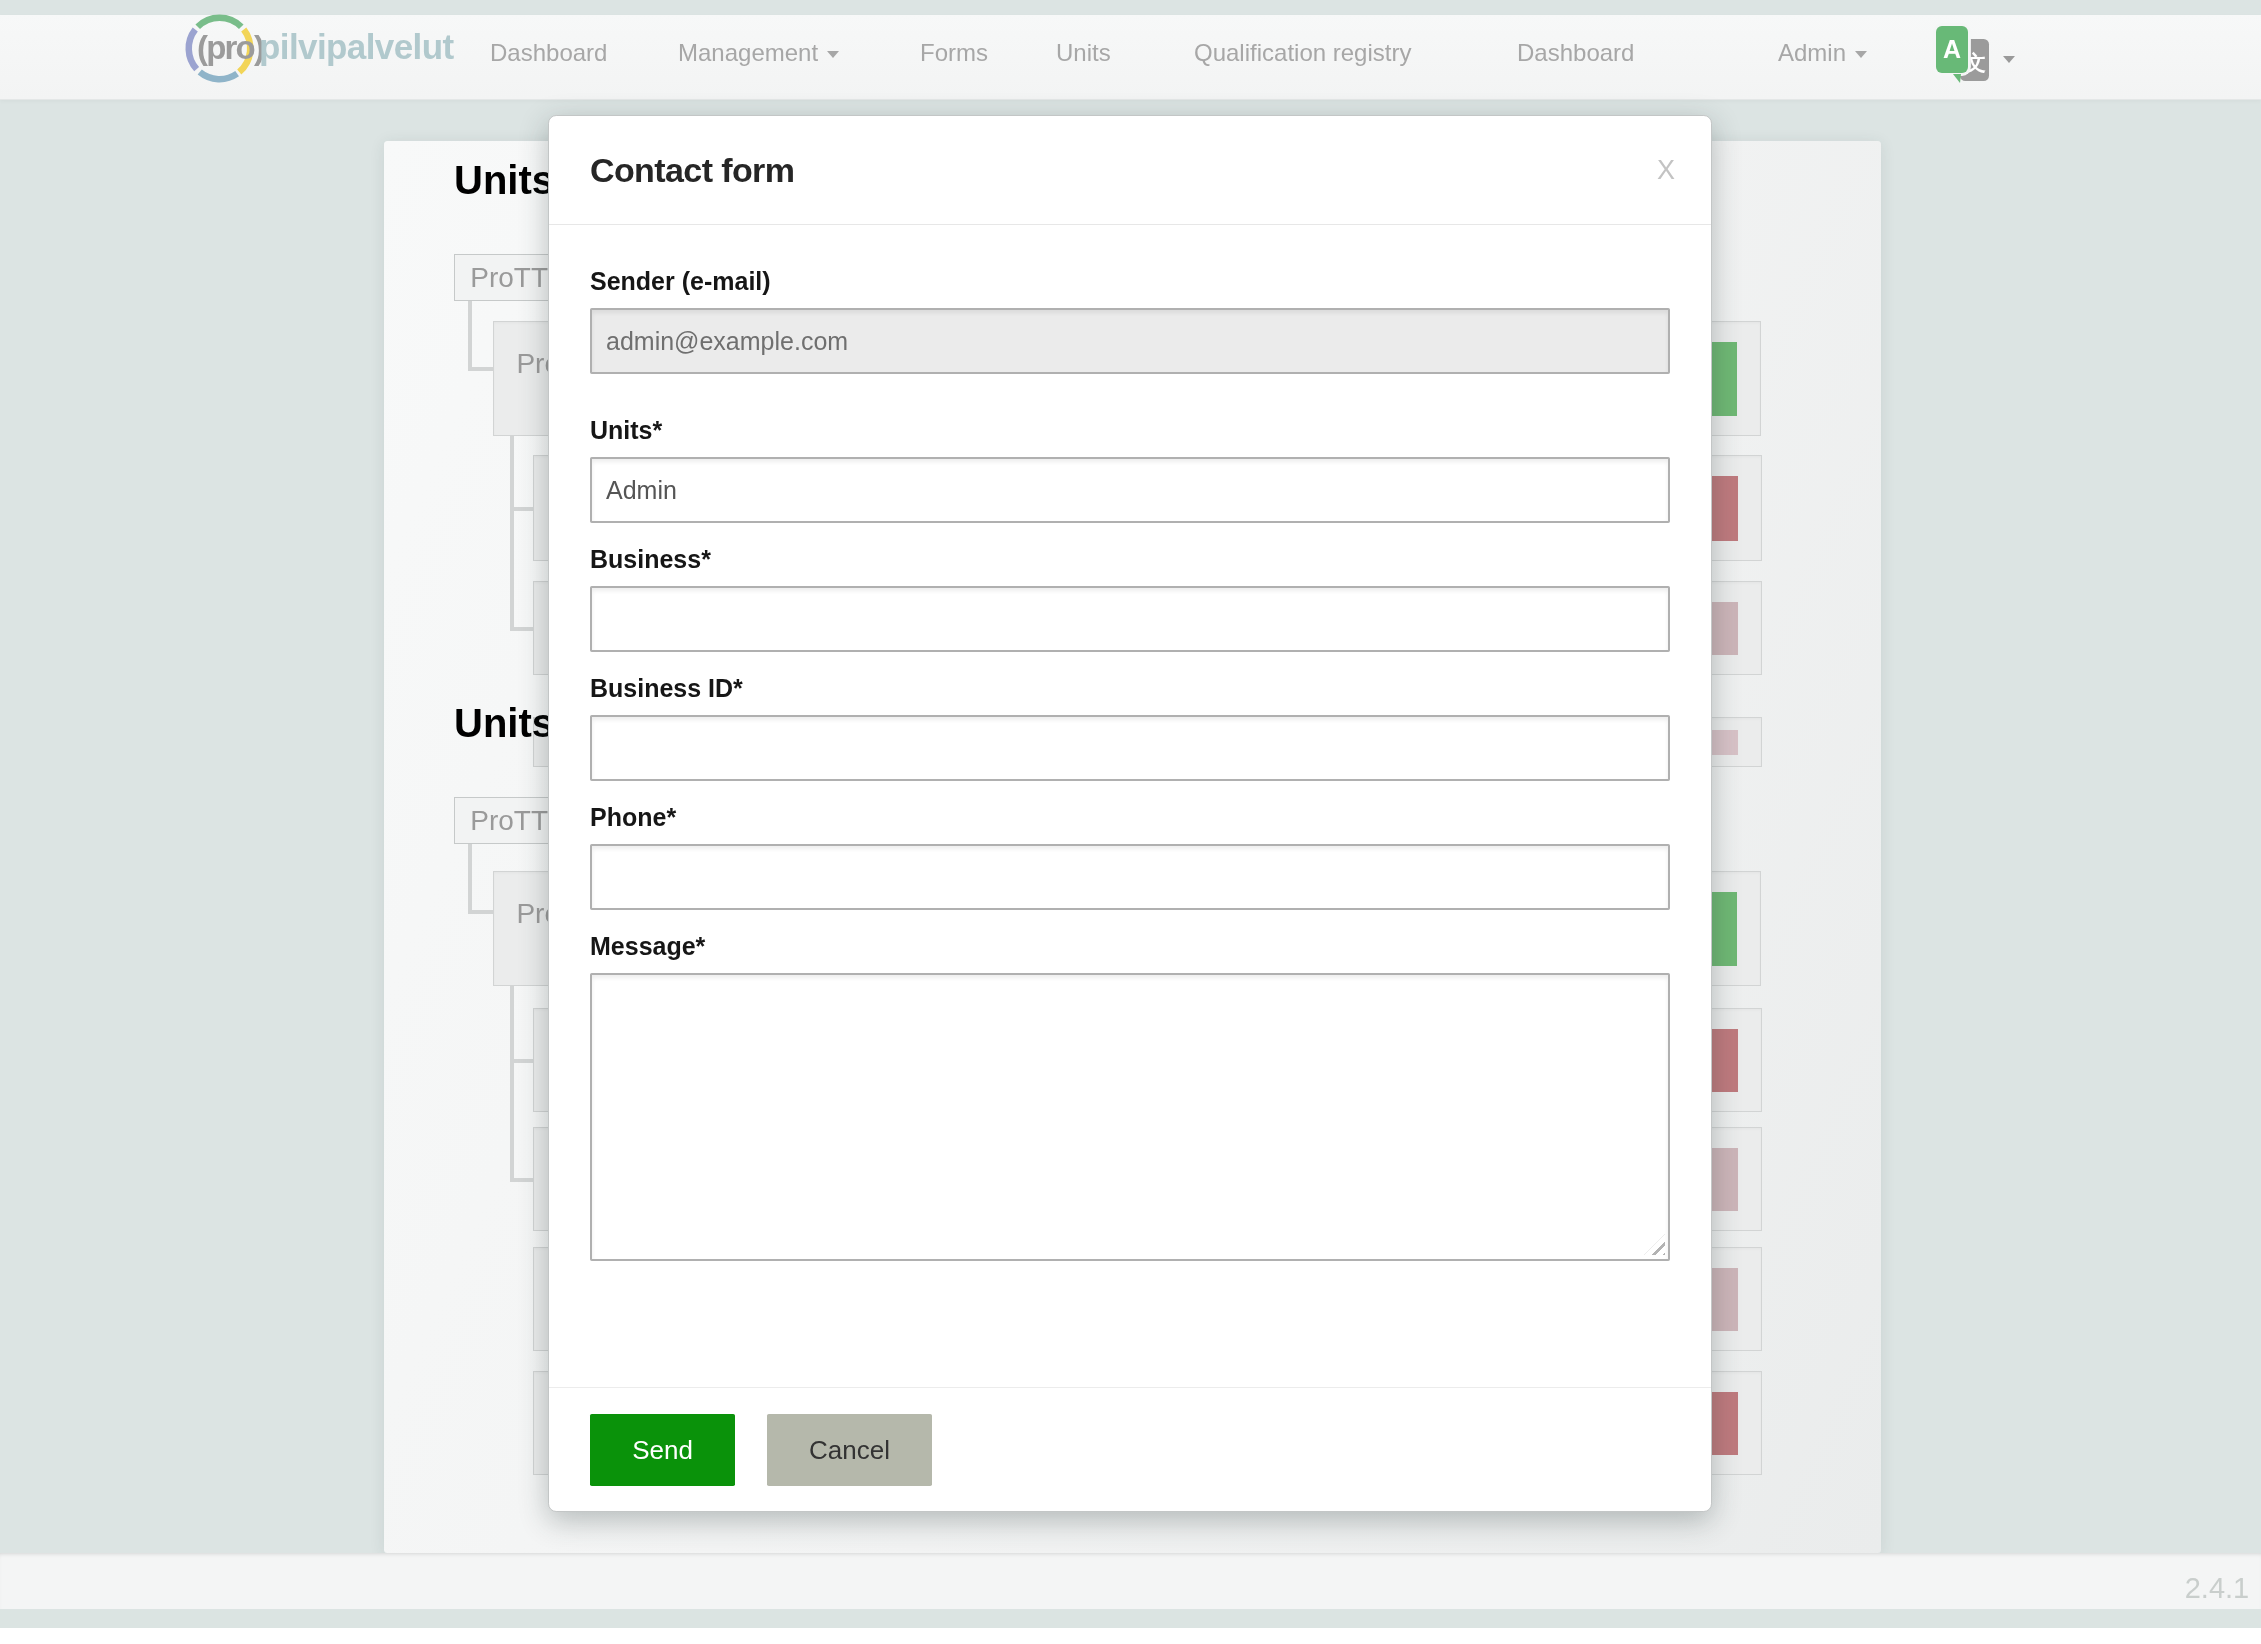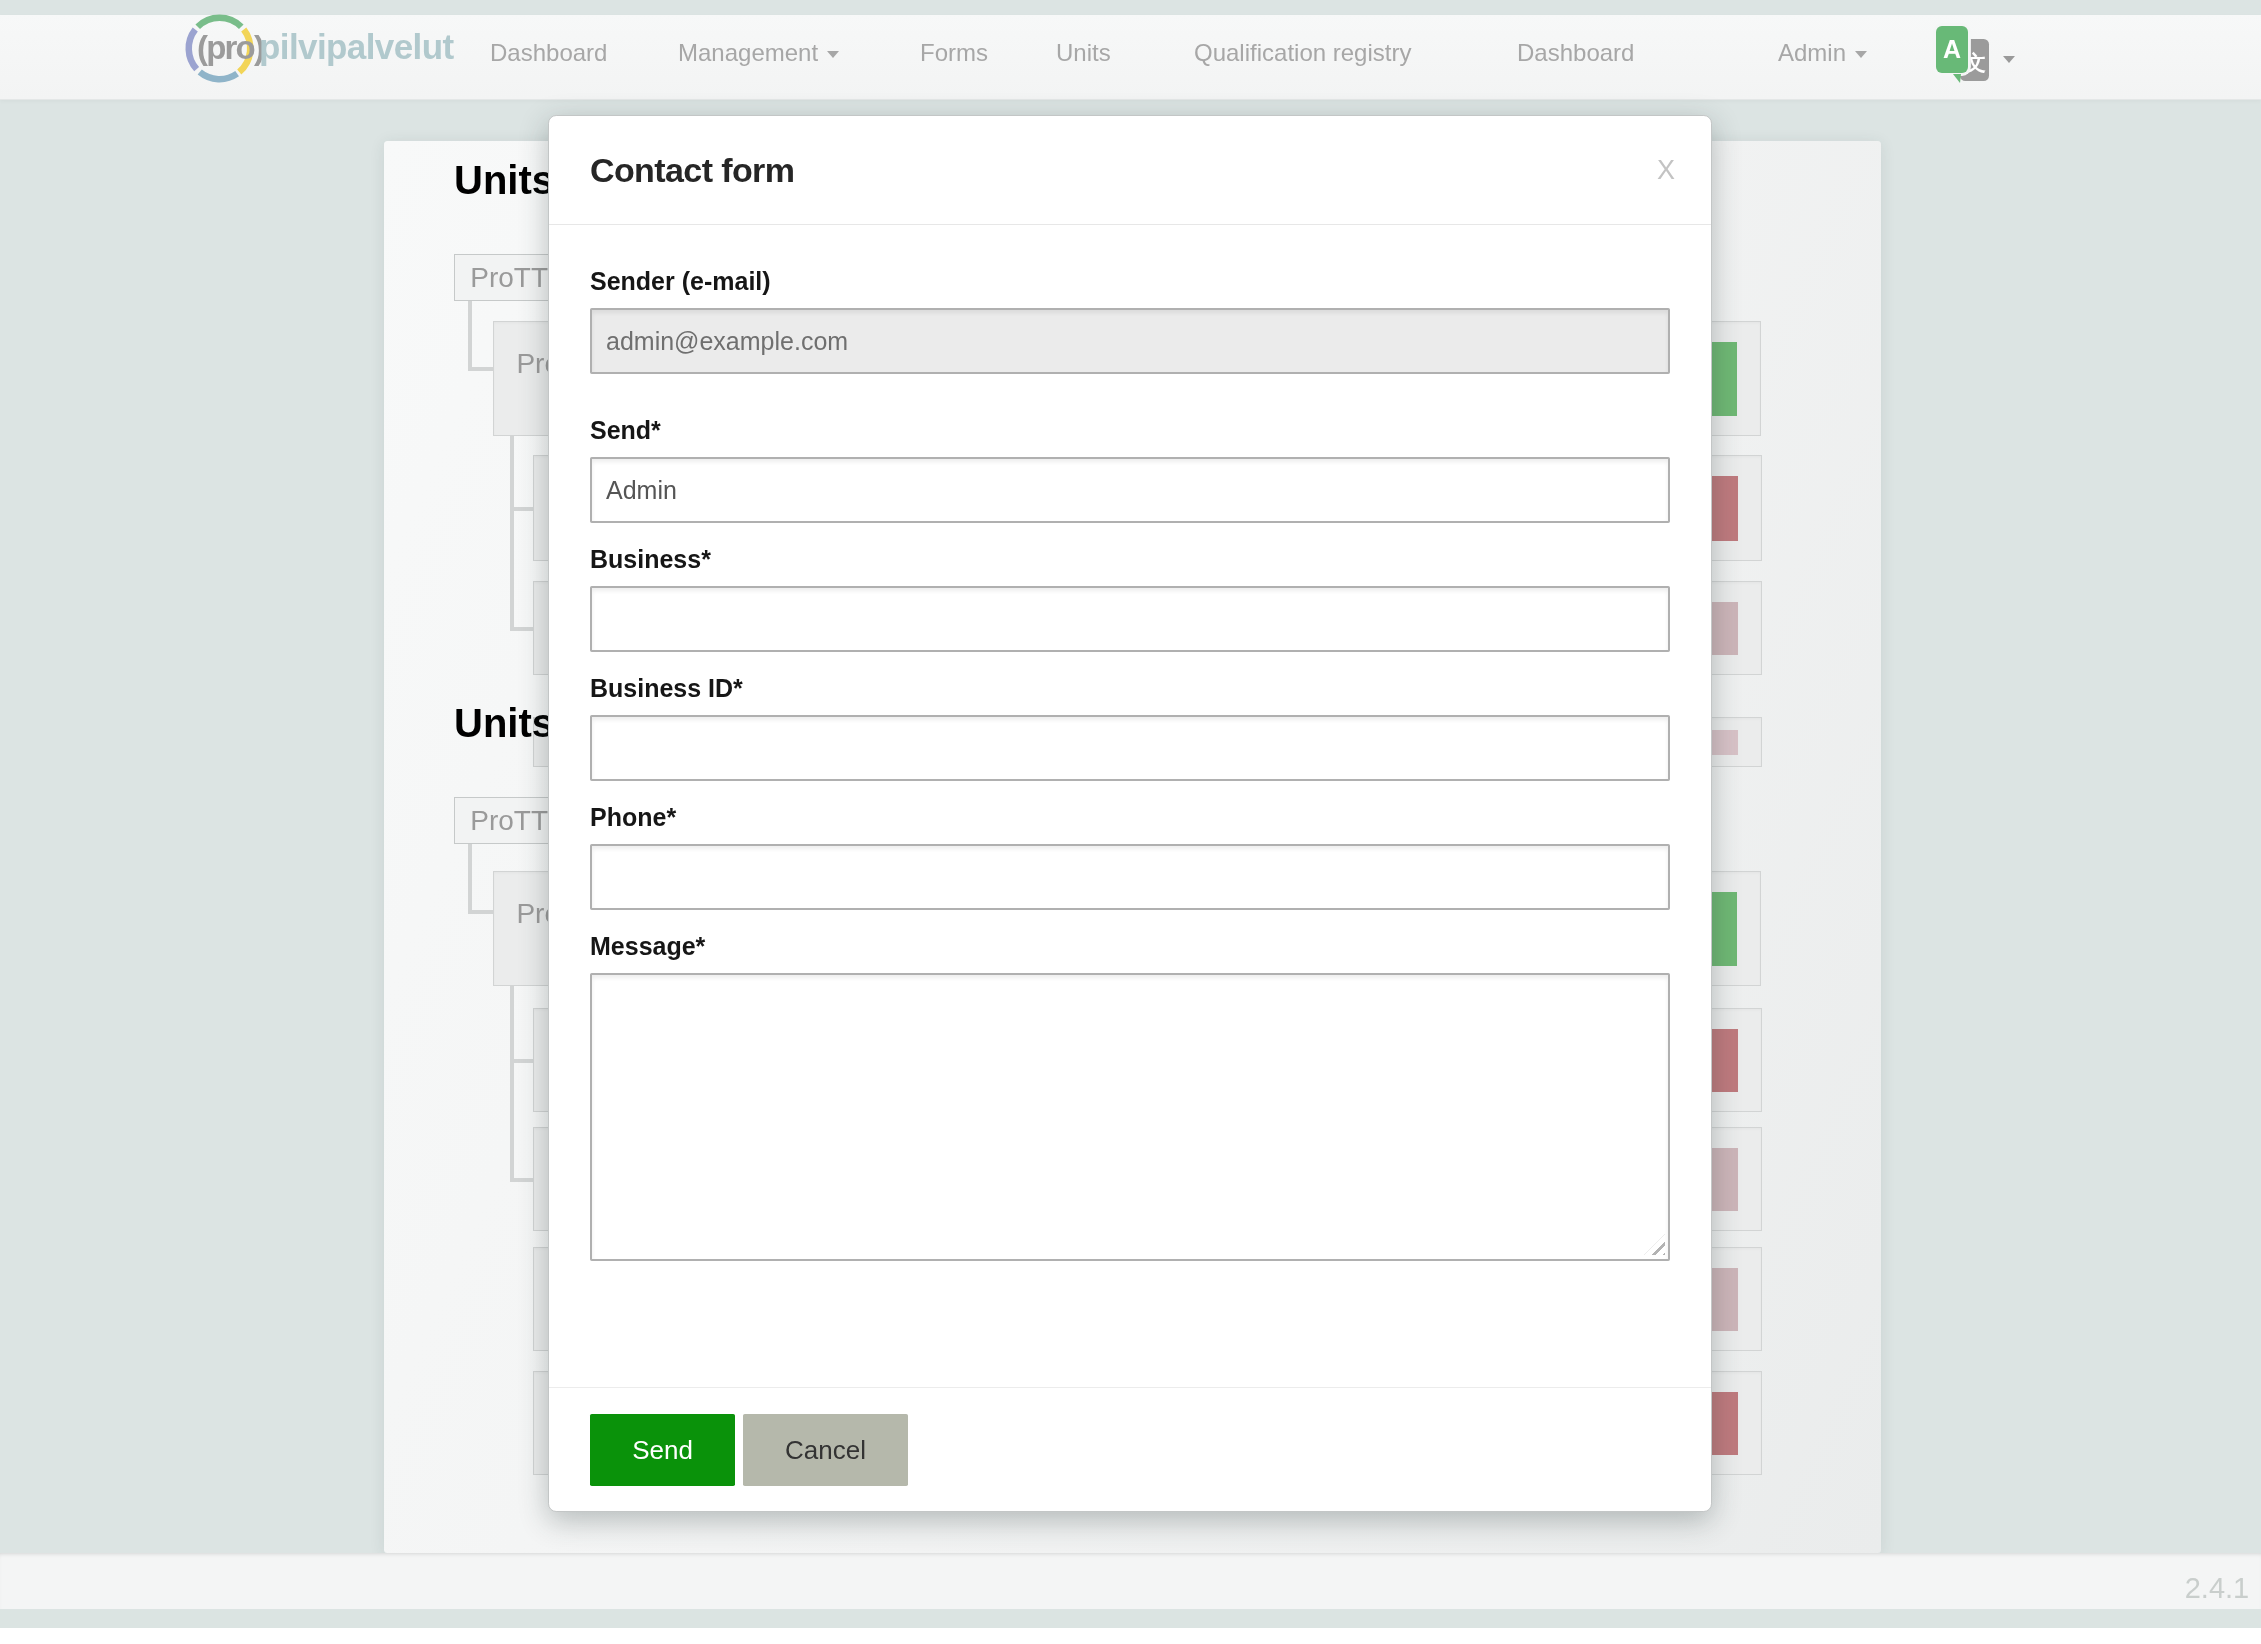--- a/index.html
+++ b/index.html
@@ -166,21 +166,21 @@
   .f-input:disabled{background:#ebebeb;color:#6f6f6f;}
   .ta-wrap{position:relative;margin-top:13px;}
   textarea.f-input{height:288px;margin-top:0;padding-top:10.6px;resize:none;}
   .ta-handle{
     position:absolute;right:4.7px;bottom:5.9px;width:21px;height:21px;
     background:repeating-linear-gradient(135deg,transparent 0 5.3px,#b3b3b3 5.3px 7.6px);
     clip-path:polygon(100% 0,100% 100%,0 100%);
   }
   .m-footer{
     flex:0 0 124px;box-sizing:border-box;border-top:1.2px solid #ececec;
-    padding:26px 41px 0;display:flex;gap:8px;
+    padding:26px 41px 0;display:flex;gap:32px;
   }
   .btn{
     height:72px;border:none;border-radius:1.8px;font-family:"Liberation Sans",sans-serif;
     font-size:26px;cursor:pointer;
   }
   .btn-send{width:145px;background:#0a920a;color:#ffffff;}
   .btn-cancel{width:165px;background:#b5b8ab;color:#333333;}
 </style>
 </head>
 <body>
@@ -292,21 +292,21 @@
 
 <div class="modal">
   <div class="m-header">
     <span class="m-title">Contact form</span>
     <span class="m-close">X</span>
   </div>
   <div class="m-body">
     <div class="f-label mt-lg">Sender (e-mail)</div>
     <input class="f-input" disabled="" value="admin@example.com" style="">
 
-    <div class="f-label mt-lg">Send*</div>
+    <div class="f-label mt-lg">Units*</div>
     <input class="f-input" value="Admin" style="">
 
     <div class="f-label">Business*</div>
     <input class="f-input" value="" style="">
 
     <div class="f-label">Business ID*</div>
     <input class="f-input" value="" style="">
 
     <div class="f-label">Phone*</div>
     <input class="f-input" value="" style="">

